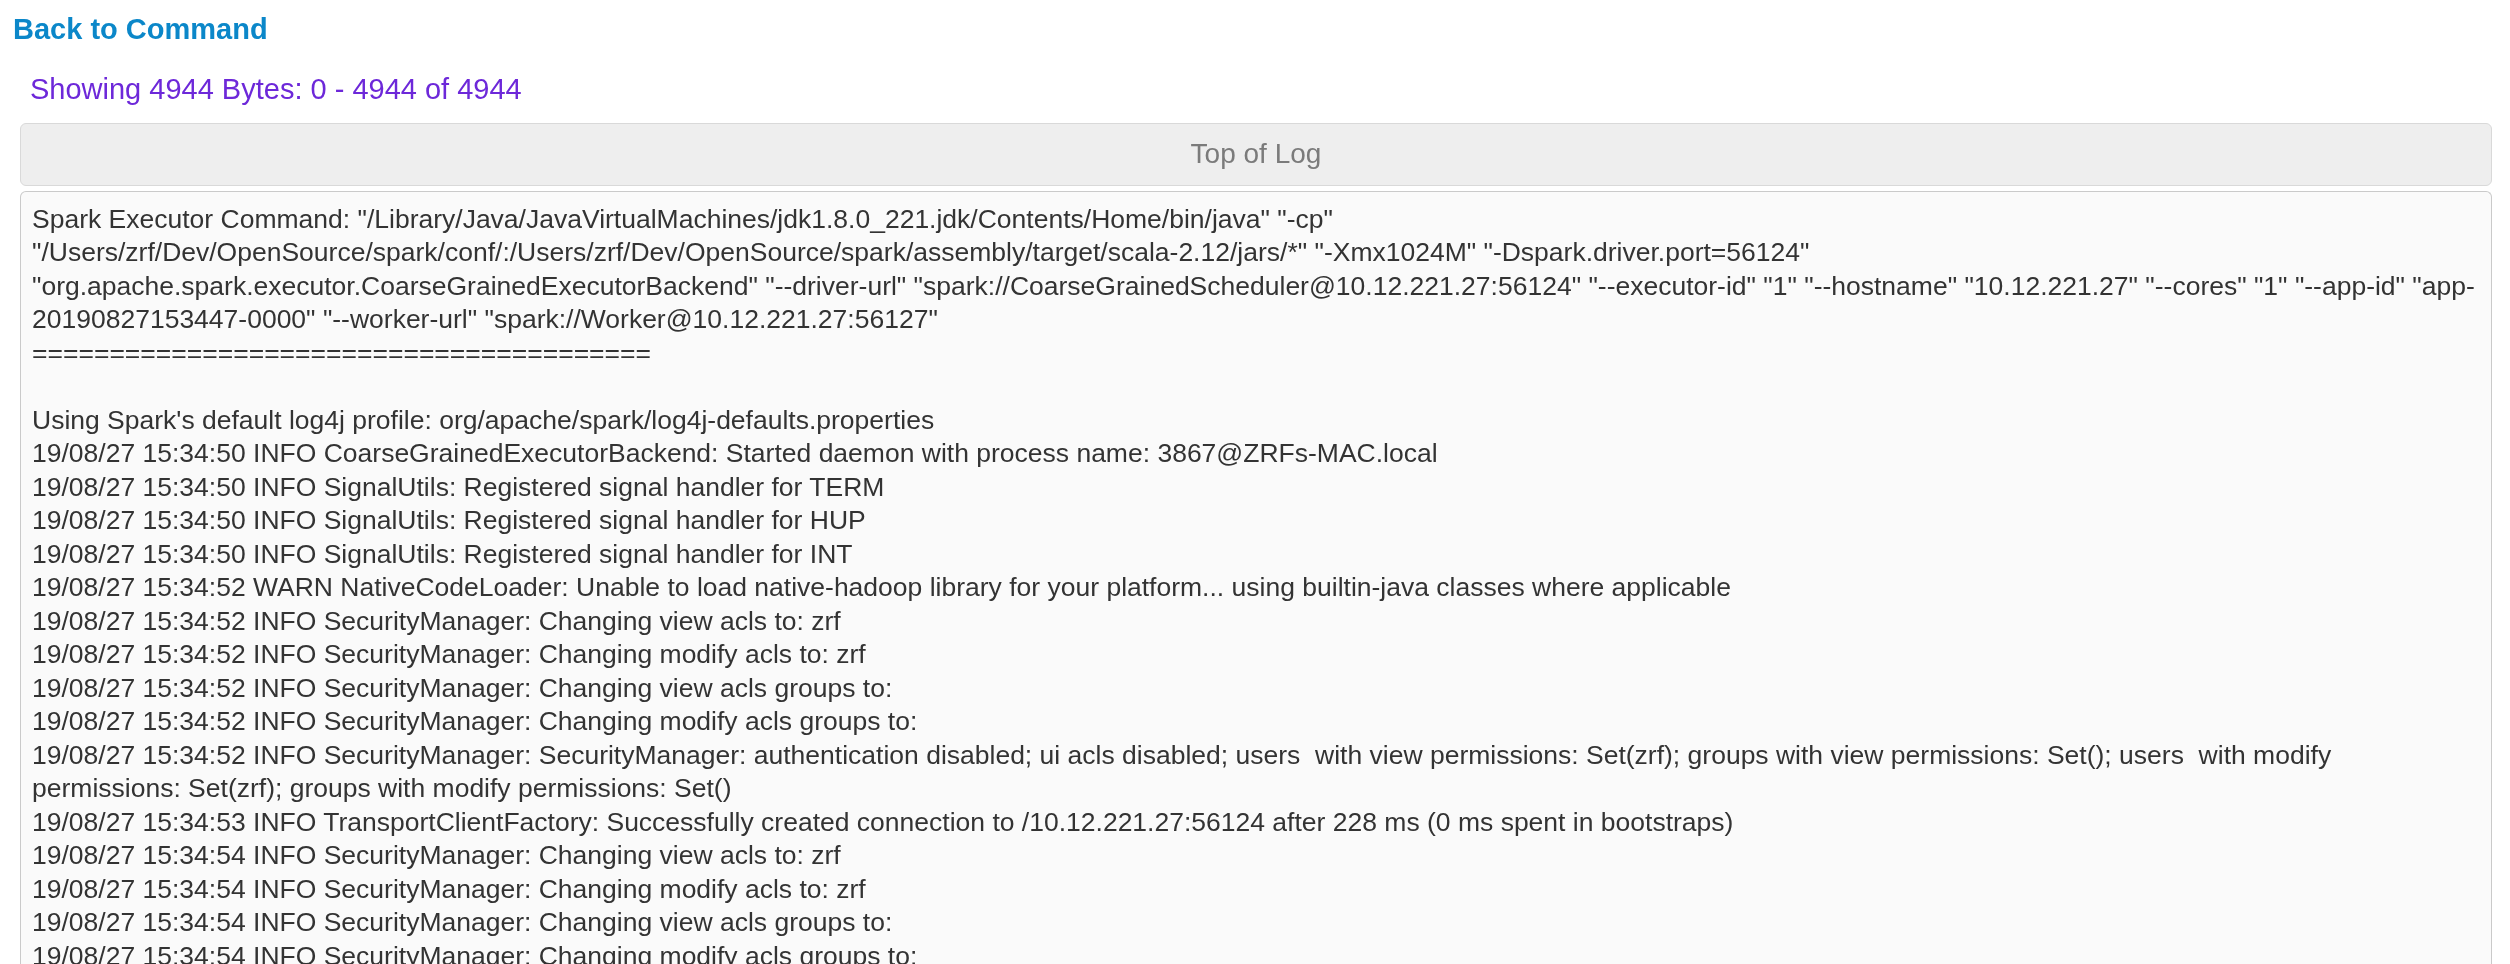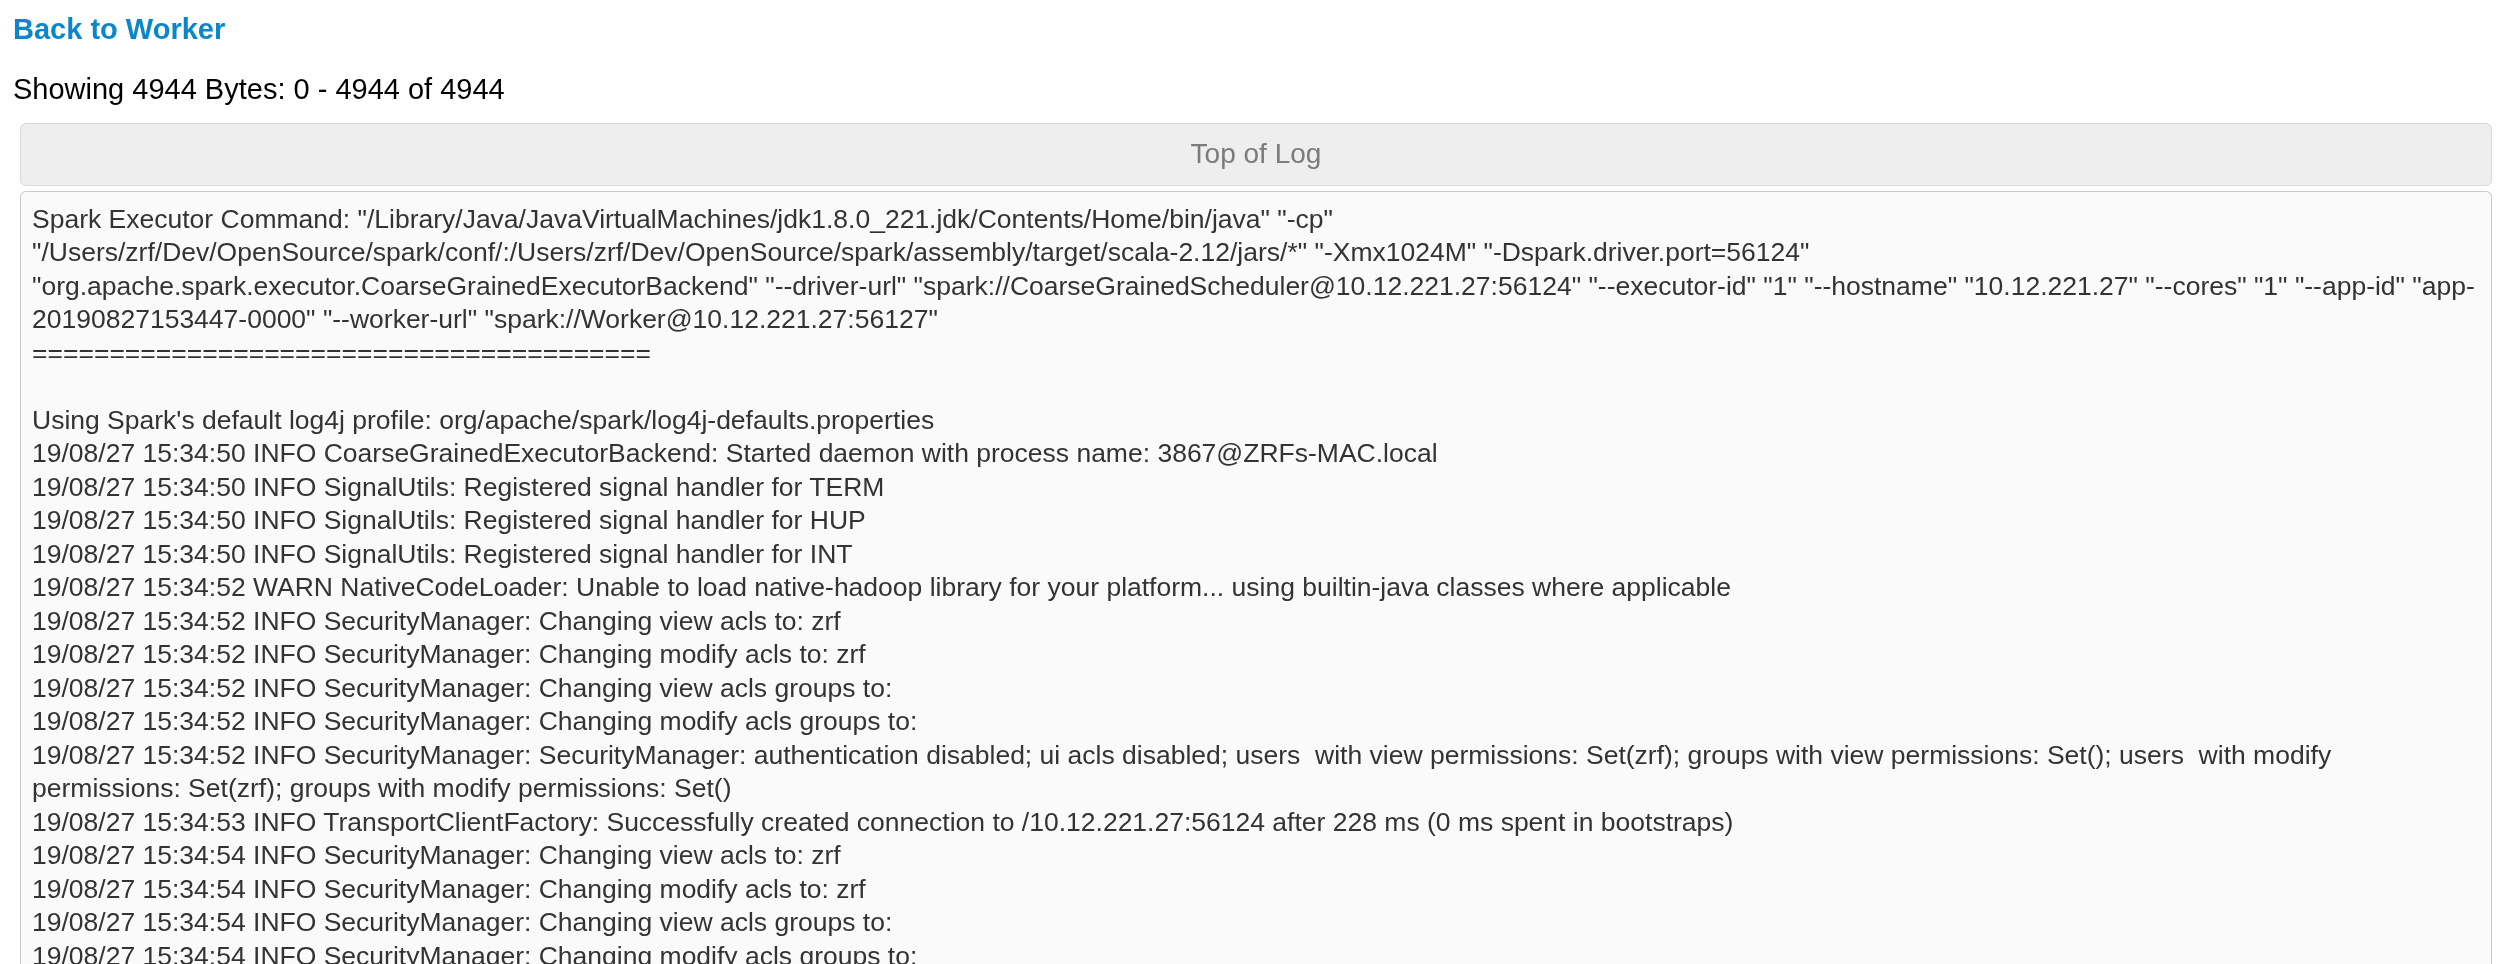--- a/index.html
+++ b/index.html
@@ -20,23 +20,23 @@
     display: inline-block;
     margin: 0 0 0 13px;
     color: #0b87c9;
     font-size: 29px;
     font-weight: 600;
     text-decoration: none;
     cursor: pointer;
     line-height: 1.1;
   }
   .byte-status {
-    margin: 28px 0 0 13px;
+    margin: 28px 0 0 30px;
     font-size: 29px;
-    color: #000000;
+    color: #6d28d9;
     line-height: 1.1;
   }
   .log-bar {
     margin: 17px 18px 0 20px;
     height: 63px;
     background: #eeeeee;
     border: 1px solid #d9d9d9;
     border-radius: 6px;
     display: flex;
     align-items: center;
@@ -67,21 +67,21 @@
     color: #333333;
     white-space: pre-wrap;
     word-break: break-word;
   }
 </style>
 </head>
 <body>
 
 <div class="page">
 
-  <a class="back-link">Back to Worker</a>
+  <a class="back-link">Back to Command</a>
 
   <div class="byte-status">Showing 4944 Bytes: 0 - 4944 of 4944</div>
 
   <div class="log-bar">
     <span>Top of Log</span>
   </div>
 
   <div class="log-box">
     <pre>Spark Executor Command: "/Library/Java/JavaVirtualMachines/jdk1.8.0_221.jdk/Contents/Home/bin/java" "-cp" "/Users/zrf/Dev/OpenSource/spark/conf/:/Users/zrf/Dev/OpenSource/spark/assembly/target/scala-2.12/jars/*" "-Xmx1024M" "-Dspark.driver.port=56124" "org.apache.spark.executor.CoarseGrainedExecutorBackend" "--driver-url" "spark://CoarseGrainedScheduler@10.12.221.27:56124" "--executor-id" "1" "--hostname" "10.12.221.27" "--cores" "1" "--app-id" "app-20190827153447-0000" "--worker-url" "spark://Worker@10.12.221.27:56127"
 ========================================

